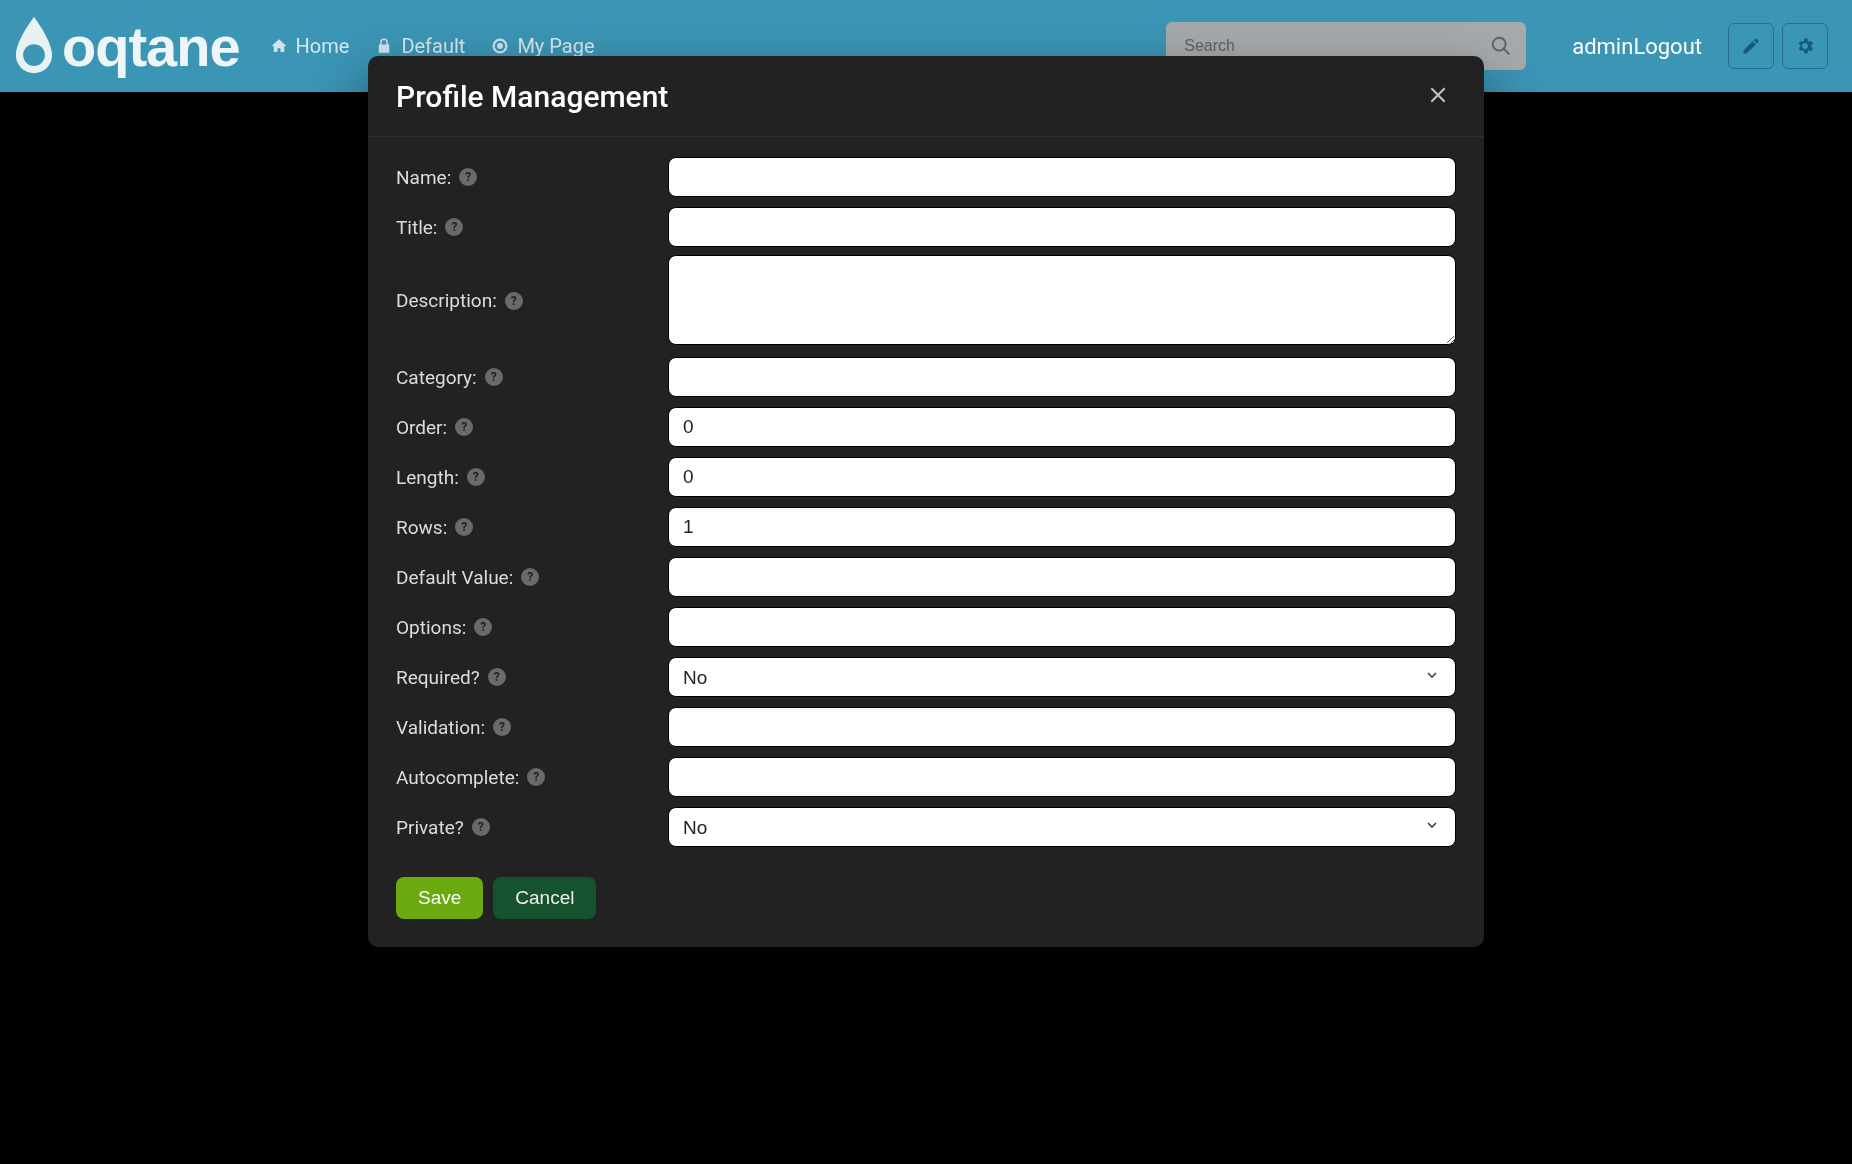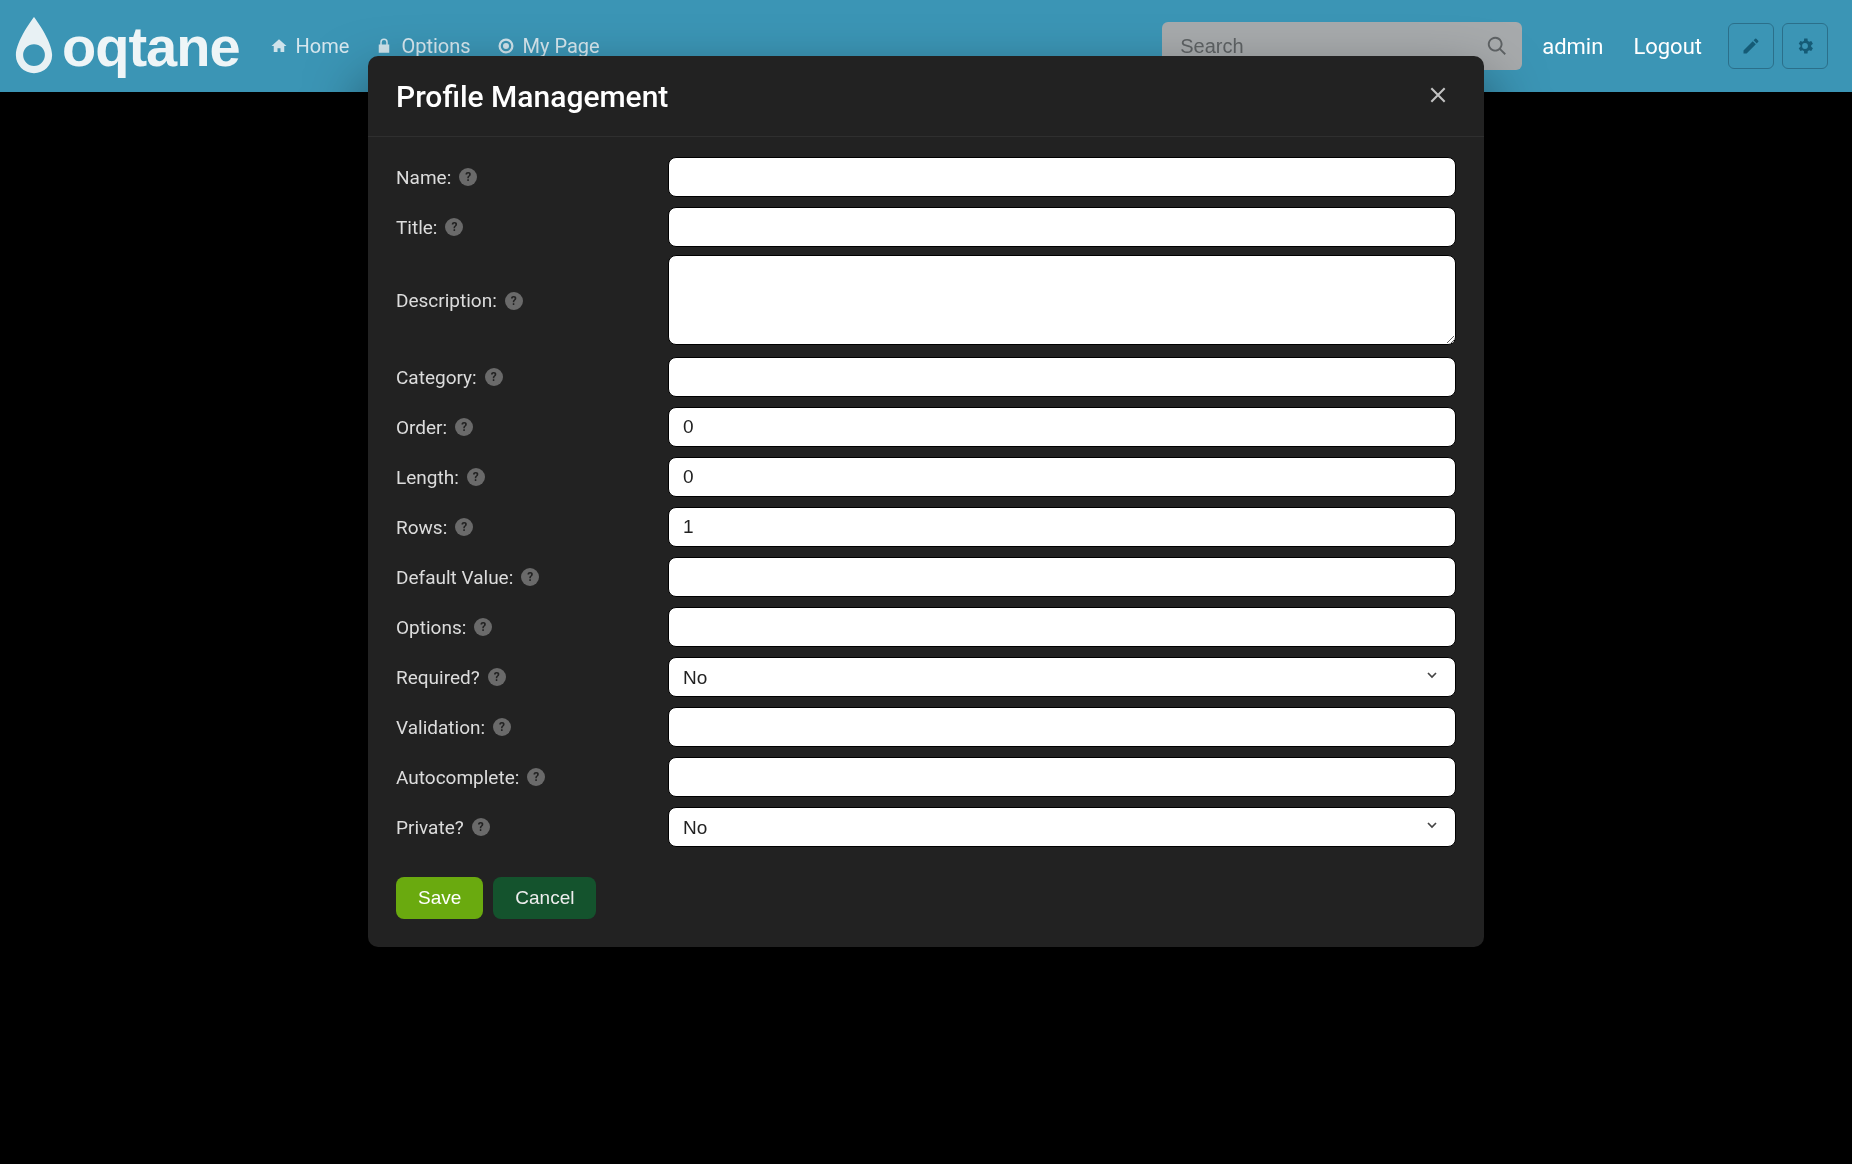--- a/index.html
+++ b/index.html
@@ -7,25 +7,25 @@
 
   
   .topbar { position: relative; display: flex; align-items: center; height: 92px; background: #3b95b5; padding: 0 24px 0 4px; color: #fff; }
   .logo { display: flex; align-items: center; gap: 6px; color: #eef5f7; font-size: 56px; letter-spacing: -1px; font-weight: 700; font-family: "Segoe UI", Arial, sans-serif; padding-left: 8px; }
   .logo svg { width: 44px; height: 58px; fill: #e8f1f4; }
   .nav { display: flex; align-items: center; gap: 26px; margin-left: 30px; font-size: 20px; }
   .nav .nav-item { display: flex; align-items: center; gap: 8px; color: #d6e7ee; cursor: pointer; }
   .nav .nav-item svg { width: 18px; height: 18px; fill: #cfe3eb; }
 
   .search-wrap { margin-left: auto; position: relative; }
-  .search-input { width: 360px; height: 48px; border: none; border-radius: 6px; background: #a7aaac; color: #4f5254; font-size: 20px; padding: 0 50px 0 18px; outline: none; }
+  .search-input { width: 360px; height: 48px; border: none; border-radius: 6px; background: #a7aaac; color: #4f5254; font-size: 16px; padding: 0 50px 0 18px; outline: none; }
   .search-input::placeholder { color: #5e6264; }
   .search-icon { position: absolute; right: 14px; top: 50%; transform: translateY(-50%); width: 22px; height: 22px; fill: #5e6264; pointer-events: none; }
 
-  .user-links { display: flex; align-items: center; gap: 30px; margin-left: 20px; font-size: 22px; }
+  .user-links { display: flex; align-items: center; margin-left: 46px; font-size: 22px; }
   .user-links span { cursor: pointer; }
 
   .icon-btn-group { display: flex; gap: 8px; margin-left: 26px; }
   .icon-btn { width: 46px; height: 46px; border: 1px solid #2b6f8a; border-radius: 6px; background: transparent; display: flex; align-items: center; justify-content: center; cursor: pointer; }
   .icon-btn svg { width: 20px; height: 20px; fill: #155b76; }
 
   
   .modal { position: absolute; top: 56px; left: 50%; transform: translateX(-50%); width: 1116px; max-height: 1080px; background: #222; border-radius: 10px; box-shadow: 0 30px 60px rgba(0,0,0,.6); display: flex; flex-direction: column; }
   .modal-header { display: flex; align-items: center; justify-content: space-between; padding: 22px 28px; border-bottom: 1px solid #2f2f2f; }
   .modal-title { color: #fff; font-size: 30px; font-weight: 500; }
@@ -71,21 +71,21 @@
     <div class="nav-item">
       <svg viewBox="0 0 24 24">
           <path d="M12 3 L2 12h3v8h5v-5h4v5h5v-8h3z"></path>
         </svg>
       <span>Home</span>
     </div>
     <div class="nav-item">
       <svg viewBox="0 0 24 24">
           <path d="M17 10V7a5 5 0 0 0-10 0v3H5v11h14V10h-2zm-8 0V7a3 3 0 0 1 6 0v3H9z"></path>
         </svg>
-      <span>Options</span>
+      <span>Default</span>
     </div>
     <div class="nav-item">
       <svg viewBox="0 0 24 24">
           <path d="M12 2a10 10 0 1 0 0 20 10 10 0 0 0 0-20zm0 3a7 7 0 1 1 0 14 7 7 0 0 1 0-14zm0 3a4 4 0 1 0 0 8 4 4 0 0 0 0-8z"></path>
         </svg>
       <span>My Page</span>
     </div>
   </div>
 
   <div class="search-wrap">

